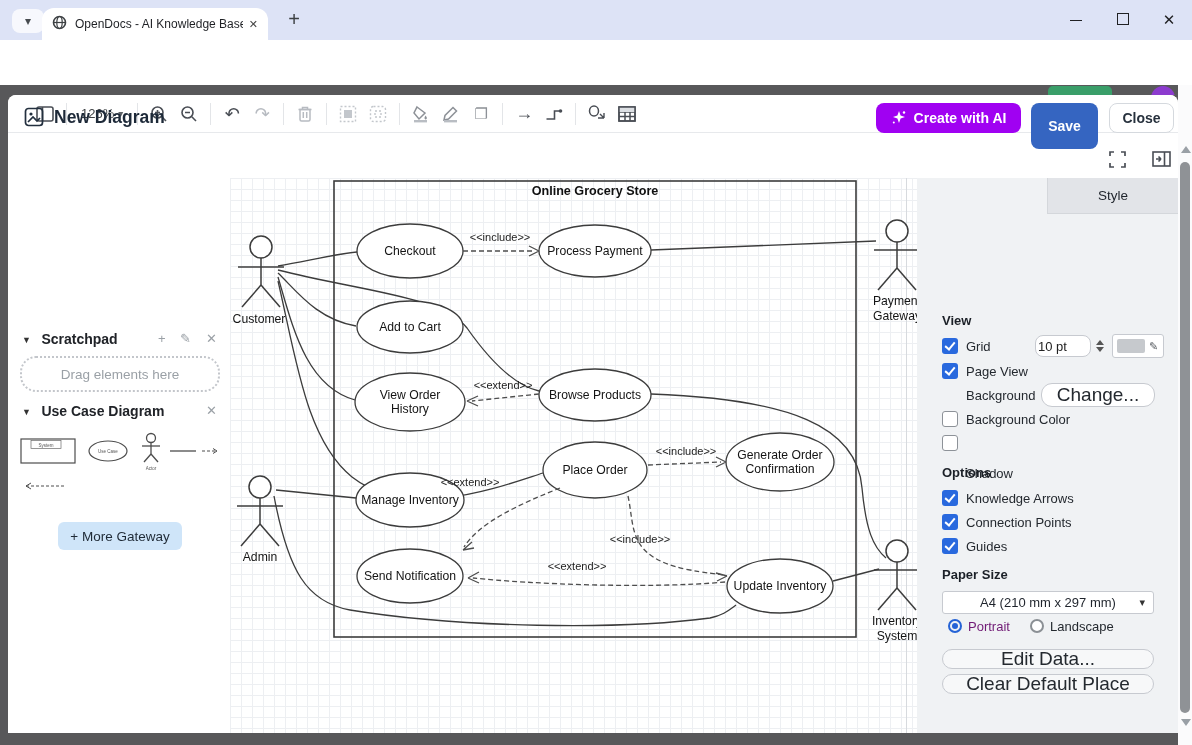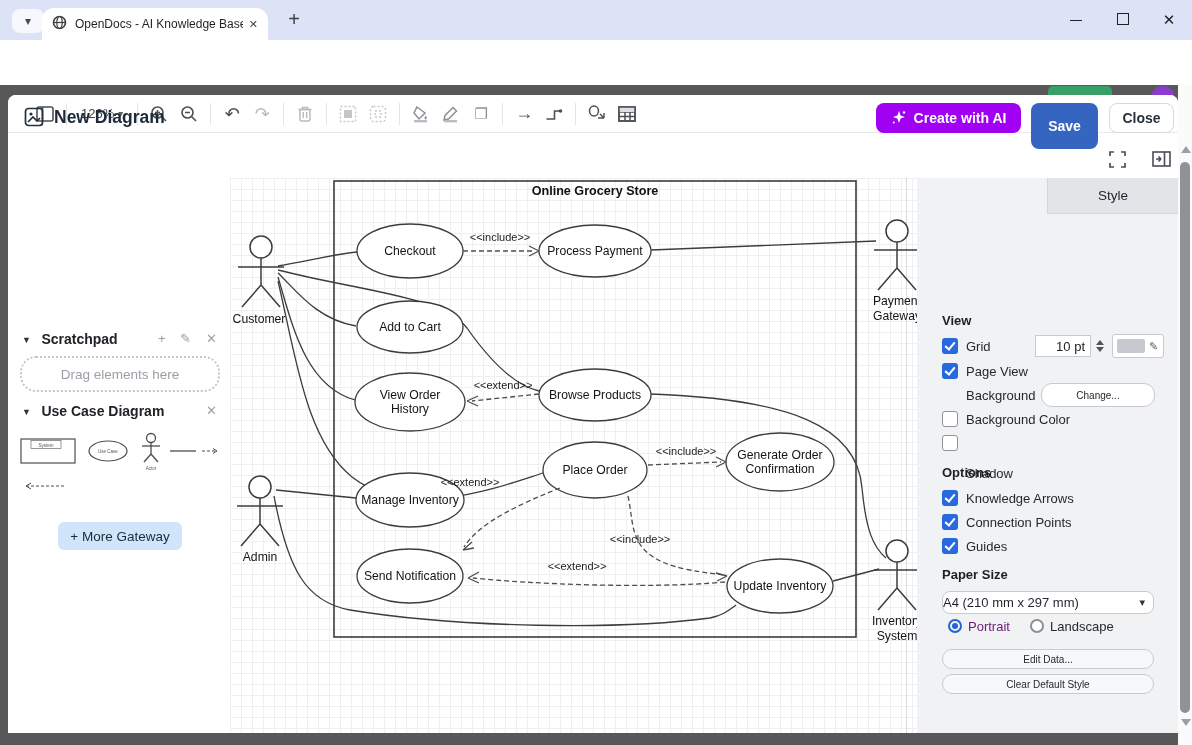--- a/index.html
+++ b/index.html
@@ -88,31 +88,31 @@
   .panel{left:909px;top:83px;width:261px;height:555px;background:#f0f2f4;}
   .ptab{top:0;height:36px;display:flex;align-items:center;justify-content:center;font-size:13.5px;color:#1f242c;}
   .ptab-d{left:0;width:130px;background:#f0f2f4;}
   .ptab-s{left:130px;width:131px;background:#e2e4e8;border-left:1px solid #d4d7db;border-bottom:1px solid #d4d7db;box-sizing:border-box;}
   .phead{left:25px;font-size:13px;font-weight:bold;color:#1b2027;}
   .plabel{font-size:13px;color:#24292f;}
   .cb{width:16px;height:16px;border-radius:3px;box-sizing:border-box;}
   .cb.on{background:#2969de;}
   .cb.on::after{content:"";display:block;width:4px;height:8px;border:solid #fff;border-width:0 2px 2px 0;transform:rotate(40deg);margin:1.5px 0 0 5px;}
   .cb.off{background:#fff;border:1.5px solid #8d9298;}
-  .numin{left:1027px;width:56px;height:22px;border:1px solid #c7cad0;border-radius:0;background:#fff;box-sizing:border-box;
-     font-size:13px;color:#222;text-align:right;padding-right:5px;outline:none;font-family:"Liberation Sans",sans-serif;}
+  .numin{left:1027px;width:56px;height:22px;border:1px solid #c7cad0;border-radius:8px;background:#fff;box-sizing:border-box;
+     font-size:13px;color:#222;padding-right:5px;outline:none;font-family:"Liberation Sans",sans-serif;}
   .spin{left:1085px;width:13px;height:22px;display:flex;flex-direction:column;align-items:center;justify-content:center;gap:2px;}
   .spin i{width:0;height:0;border-left:4px solid transparent;border-right:4px solid transparent;}
   .spin .up{border-bottom:5px solid #555;} .spin .dn{border-top:5px solid #555;}
   .swatchbox{left:1104px;width:52px;height:24px;background:#fff;border:1px solid #c7cad0;border-radius:3px;box-sizing:border-box;display:flex;align-items:center;padding:0 4px;gap:4px;}
   .swatch{width:28px;height:14px;background:#c6c9cd;border-radius:2px;}
-  .pbtn{background:#fff;border:1px solid #c7cad0;border-radius:11px;font-size:10px;color:#24292f;display:flex;align-items:center;justify-content:center;box-sizing:border-box;}
+  .pbtn{background:#fff;border:1px solid #c7cad0;border-radius:11px;font-size:19px;color:#24292f;display:flex;align-items:center;justify-content:center;box-sizing:border-box;}
   .pbtn2{background:#f7f8f9;}
-  .pselect{left:934px;width:212px;height:23px;background:#fff;border:1px solid #c7cad0;border-radius:8px;box-sizing:border-box;
-     display:flex;align-items:center;justify-content:flex-start;font-size:13px;color:#1f242c;position:absolute;}
+  .pselect{left:934px;width:212px;height:23px;background:#fff;border:1px solid #c7cad0;border-radius:3px;box-sizing:border-box;
+     display:flex;align-items:center;justify-content:center;font-size:13px;color:#1f242c;position:absolute;}
   .pselect .chev{position:absolute;right:8px;font-size:11px;color:#333;}
   .radio{width:14px;height:14px;border-radius:50%;box-sizing:border-box;display:flex;align-items:center;justify-content:center;}
   .radio.on{border:2px solid #2563d6;} .radio.on i{width:6px;height:6px;border-radius:50%;background:#2563d6;}
   .radio.off{border:2px solid #8b9095;background:#fff;}
 </style>
 </head>
 <body>
 
 <div id="stage">
 
@@ -544,17 +544,17 @@
       </div>
 
       <div class="abs radio on" style="left:31px;top:441px;">
           <i></i>
         </div>
       <div class="abs plabel" style="left:51px;top:441px;color:#701a75;">Portrait</div>
       <div class="abs radio off" style="left:113px;top:441px;"></div>
       <div class="abs plabel" style="left:133px;top:441px;">Landscape</div>
 
       <div class="abs pbtn pbtn2" style="left:25px;top:471px;width:212px;height:20px;">Edit Data...</div>
-      <div class="abs pbtn pbtn2" style="left:25px;top:496px;width:212px;height:20px;">Clear Default Style</div>
+      <div class="abs pbtn pbtn2" style="left:25px;top:496px;width:212px;height:20px;">Clear Default Place</div>
     </div>
 
   </div>
 </div>
 
 </body></html>

